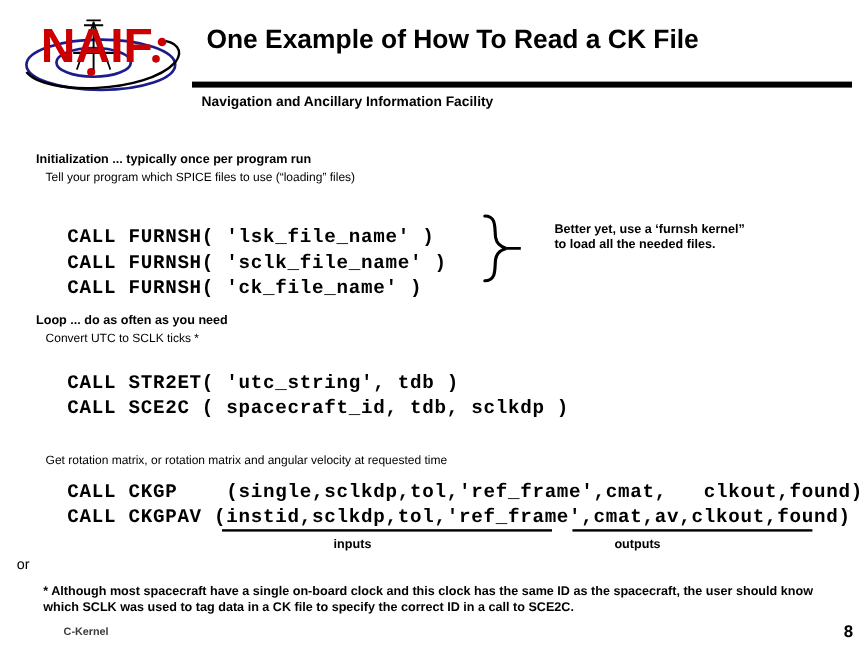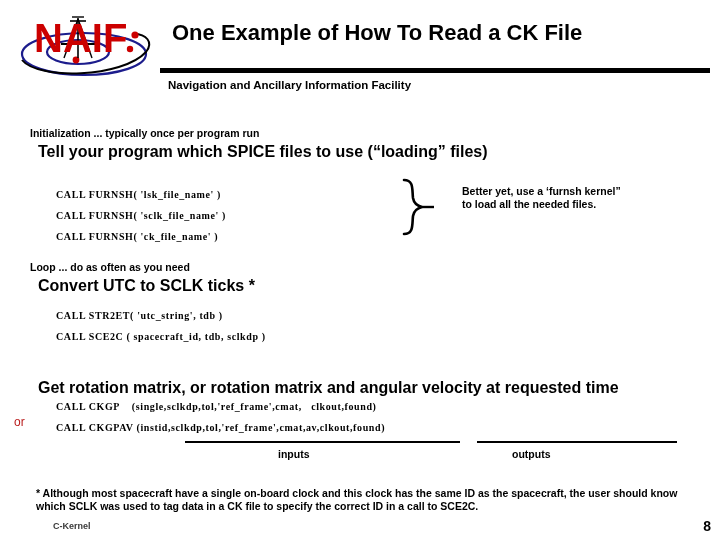--- a/index.html
+++ b/index.html
@@ -53,45 +53,46 @@
 
   
   .kicker {
     position: absolute;
     font-size: 10.5px;
     font-weight: bold;
     white-space: nowrap;
   }
   .section-head {
     position: absolute;
+    font-size: 10px;
+    font-weight: normal;
+    white-space: nowrap;
+  }
+  .code {
+    position: absolute;
+    font-family: Liberation Mono, monospace;
     font-size: 16px;
-    font-weight: bold;
-    white-space: nowrap;
-  }
-  .code {
-    position: absolute;
-    font-family: Liberation Serif, serif;
-    font-size: 10px;
     font-weight: bold;
     letter-spacing: 0.6px;
     white-space: pre;
     text-align: right;
   }
   .note {
     position: absolute;
     font-size: 10.5px;
     font-weight: bold;
     line-height: 13px;
     white-space: pre-line;
   }
   .or-label {
     position: absolute;
     font-size: 12px;
-    color: #b91c1c;
+    color: #000000;
     font-weight: normal;
+    margin-top: 48px;
   }
   .small-label {
     position: absolute;
     font-size: 10.5px;
     font-weight: bold;
     white-space: nowrap;
   }
   .rule {
     position: absolute;
     background: #000000;

